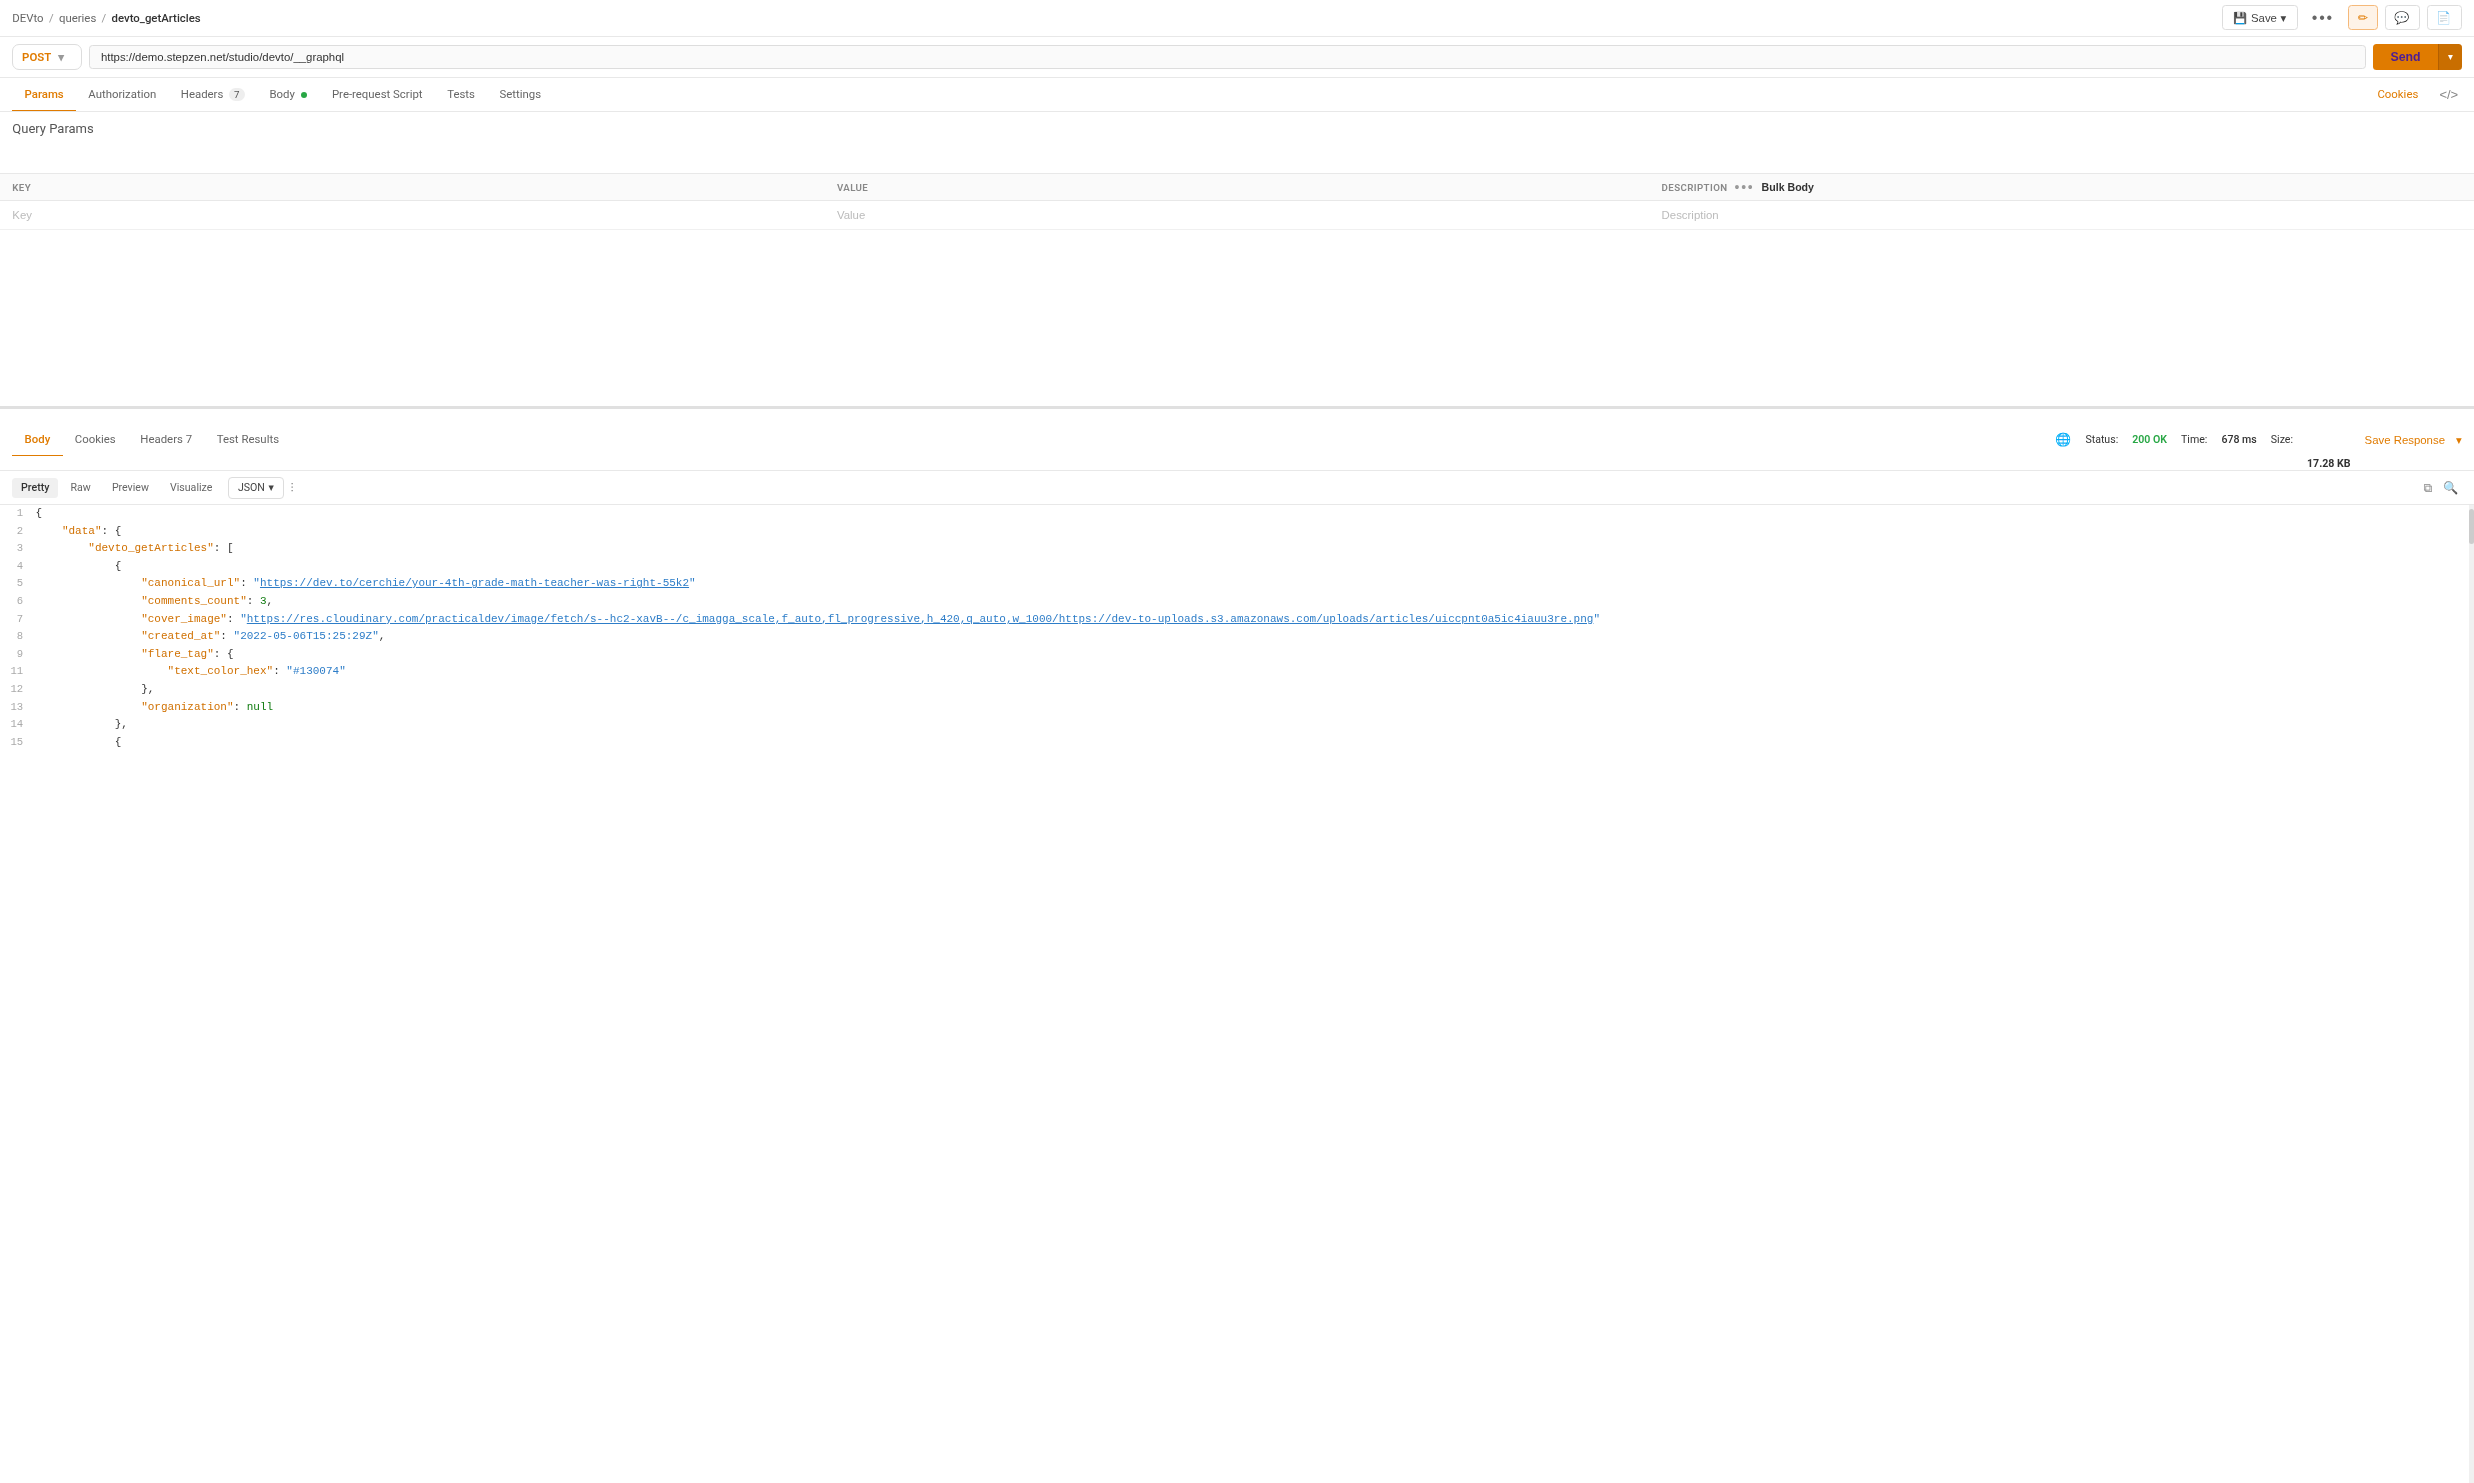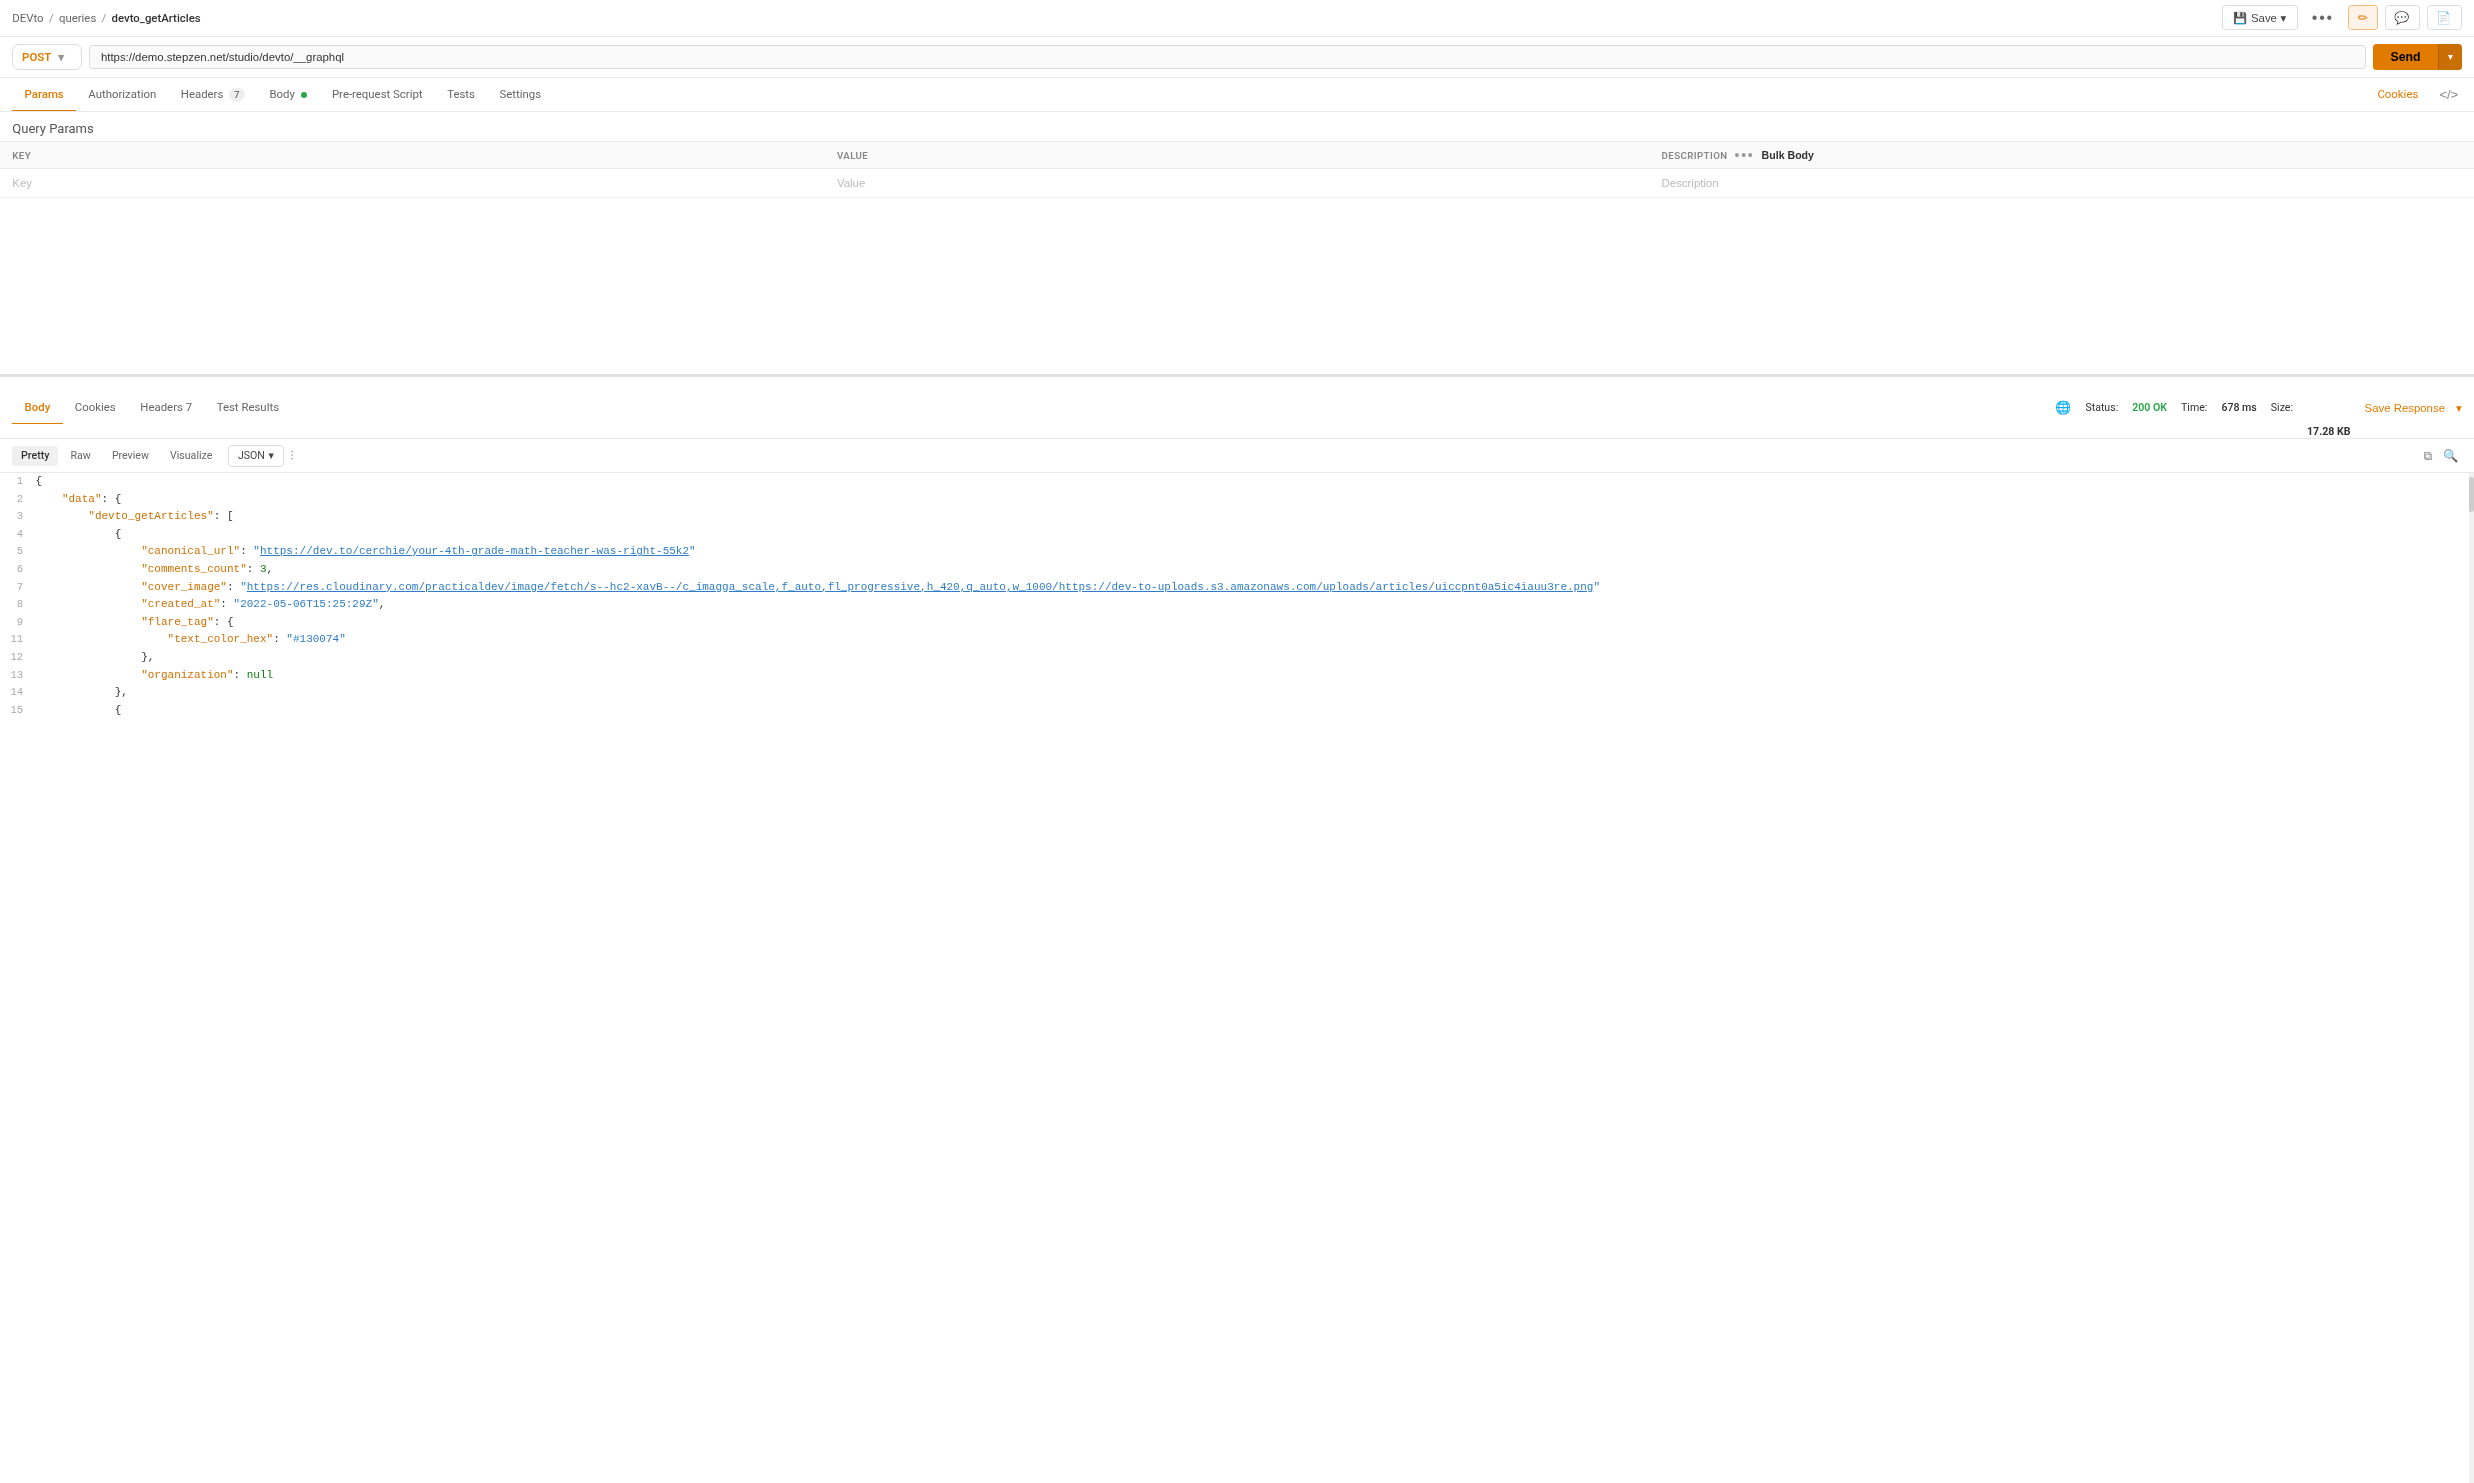--- a/index.html
+++ b/index.html
@@ -114,21 +114,21 @@
       background: #fafafa;
     }
     .send-btn-group {
       display: flex;
       align-items: stretch;
       border-radius: 3.5px;
       overflow: hidden;
     }
     .btn-send {
       background: #e07b00;
-      color: #000000;
+      color: #4c1d95;
       border: none;
       padding: 6.2px 17.6px;
       font-size: 12.3px;
       font-weight: 600;
       cursor: pointer;
     }
     .btn-send-dropdown {
       background: #c96e00;
       color: #fff;
       border: none;
@@ -213,20 +213,21 @@
       font-weight: 400;
       color: #555;
       padding: 8.8px 12.3px 5.3px;
       text-transform: none;
     }
 
     
     .params-table {
       width: 100%;
       border-collapse: collapse;
+      margin-top: 32px;
     }
     .params-table th {
       text-align: left;
       font-size: 9.7px;
       font-weight: 600;
       color: #888;
       padding: 5.3px 12.3px;
       border-bottom: 0.9px solid #e8e8e8;
       border-top: 0.9px solid #e8e8e8;
       background: #fafafa;

